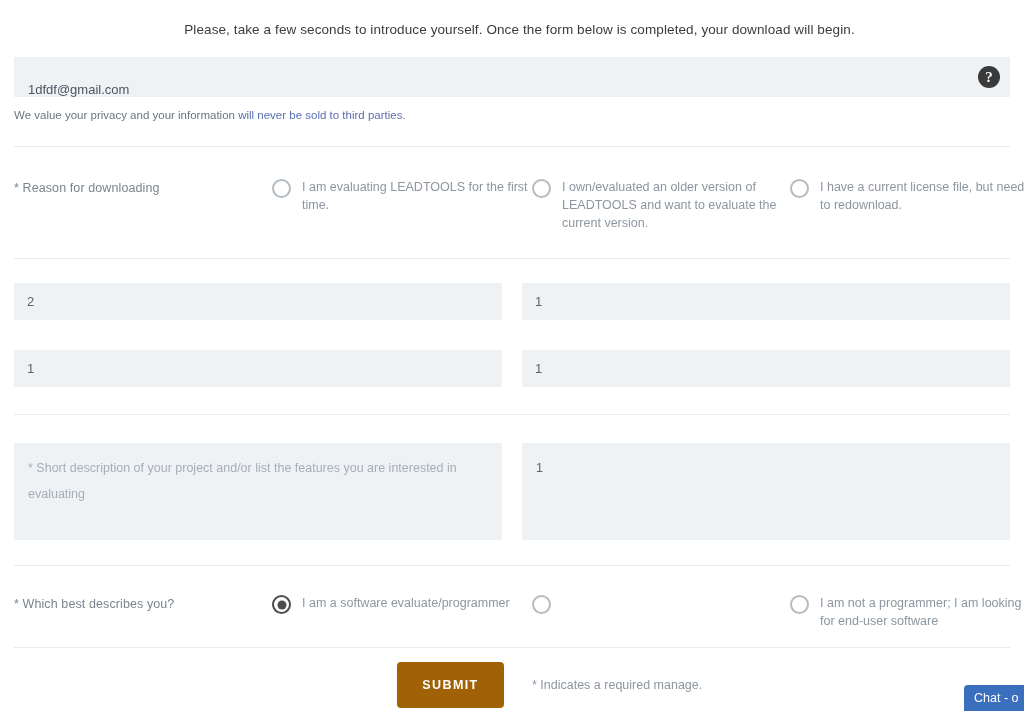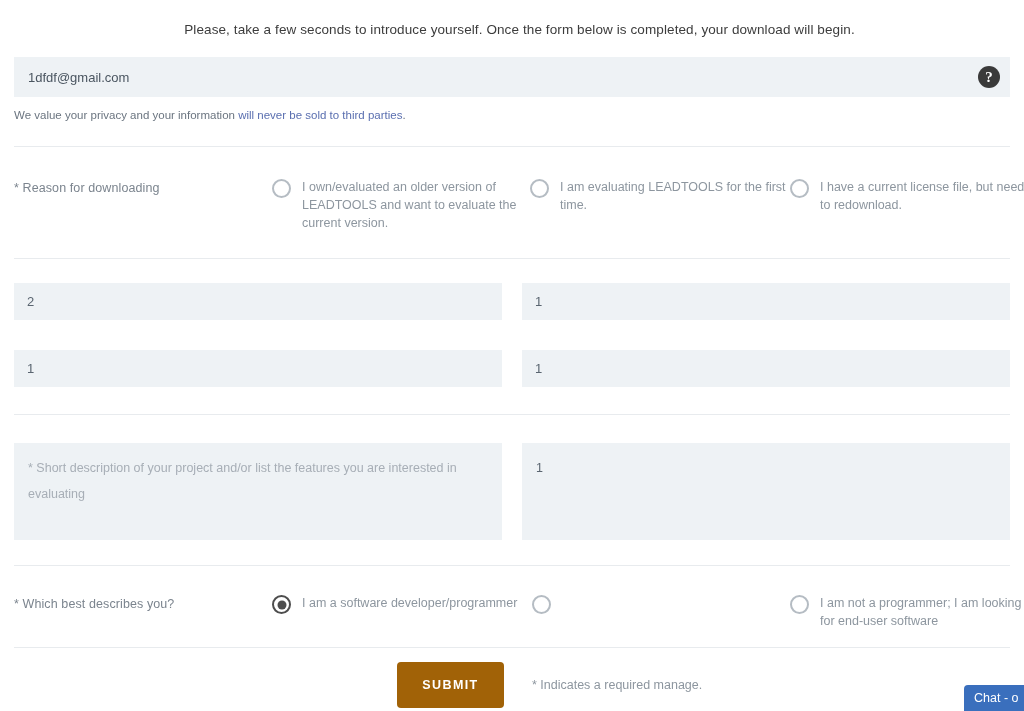--- a/index.html
+++ b/index.html
@@ -34,21 +34,21 @@
     padding-left: 15px;
   }
 
   
   .email-row {
     margin: 20px 14px 0 14px;
     height: 40px;
     background: #eef2f5;
     position: relative;
     display: flex;
-    align-items: center;
+    align-items: flex-end;
   }
   .email-value {
     font-size: 13px;
     color: #4a5560;
     padding-left: 14px;
   }
   .help-icon {
     position: absolute;
     right: 10px;
     top: 50%;
@@ -263,27 +263,27 @@
   </div>
 
   <div class="divider d1"></div>
   <div class="divider d2"></div>
   <div class="divider d3"></div>
   <div class="divider d4"></div>
   <div class="divider d5"></div>
 
   <div class="radio-row row-reason">
     <div class="field-label">* Reason for downloading</div>
+    <div class="radio-option col1">
+      <span class="radio-mark"></span>
+      <span class="radio-text">I am evaluating LEADTOOLS for the first time.</span>
+    </div>
     <div class="radio-option col2">
       <span class="radio-mark"></span>
       <span class="radio-text">I own/evaluated an older version of LEADTOOLS and want to evaluate the current version.</span>
-    </div>
-    <div class="radio-option col1">
-      <span class="radio-mark"></span>
-      <span class="radio-text">I am evaluating LEADTOOLS for the first time.</span>
     </div>
     <div class="radio-option col3">
       <span class="radio-mark"></span>
       <span class="radio-text">I have a current license file, but need to redownload.</span>
     </div>
   </div>
 
   <div class="input-grid g1">
     <div class="input-pair">
       <div class="text-input">2</div>
@@ -300,21 +300,21 @@
 
   <div class="textarea-row">
     <div class="textarea-box placeholder">* Short description of your project and/or list the features you are interested in evaluating</div>
     <div class="textarea-box filled">1</div>
   </div>
 
   <div class="radio-row row-describes">
     <div class="field-label">* Which best describes you?</div>
     <div class="radio-option col1">
       <span class="radio-mark checked"></span>
-      <span class="radio-text">I am a software developer/programmer</span>
+      <span class="radio-text">I am a software evaluate/programmer</span>
     </div>
     <div class="radio-option col2">
       <span class="radio-mark"></span>
     </div>
     <div class="radio-option col3">
       <span class="radio-mark"></span>
       <span class="radio-text">I am not a programmer; I am looking for end-user software</span>
     </div>
   </div>
 

